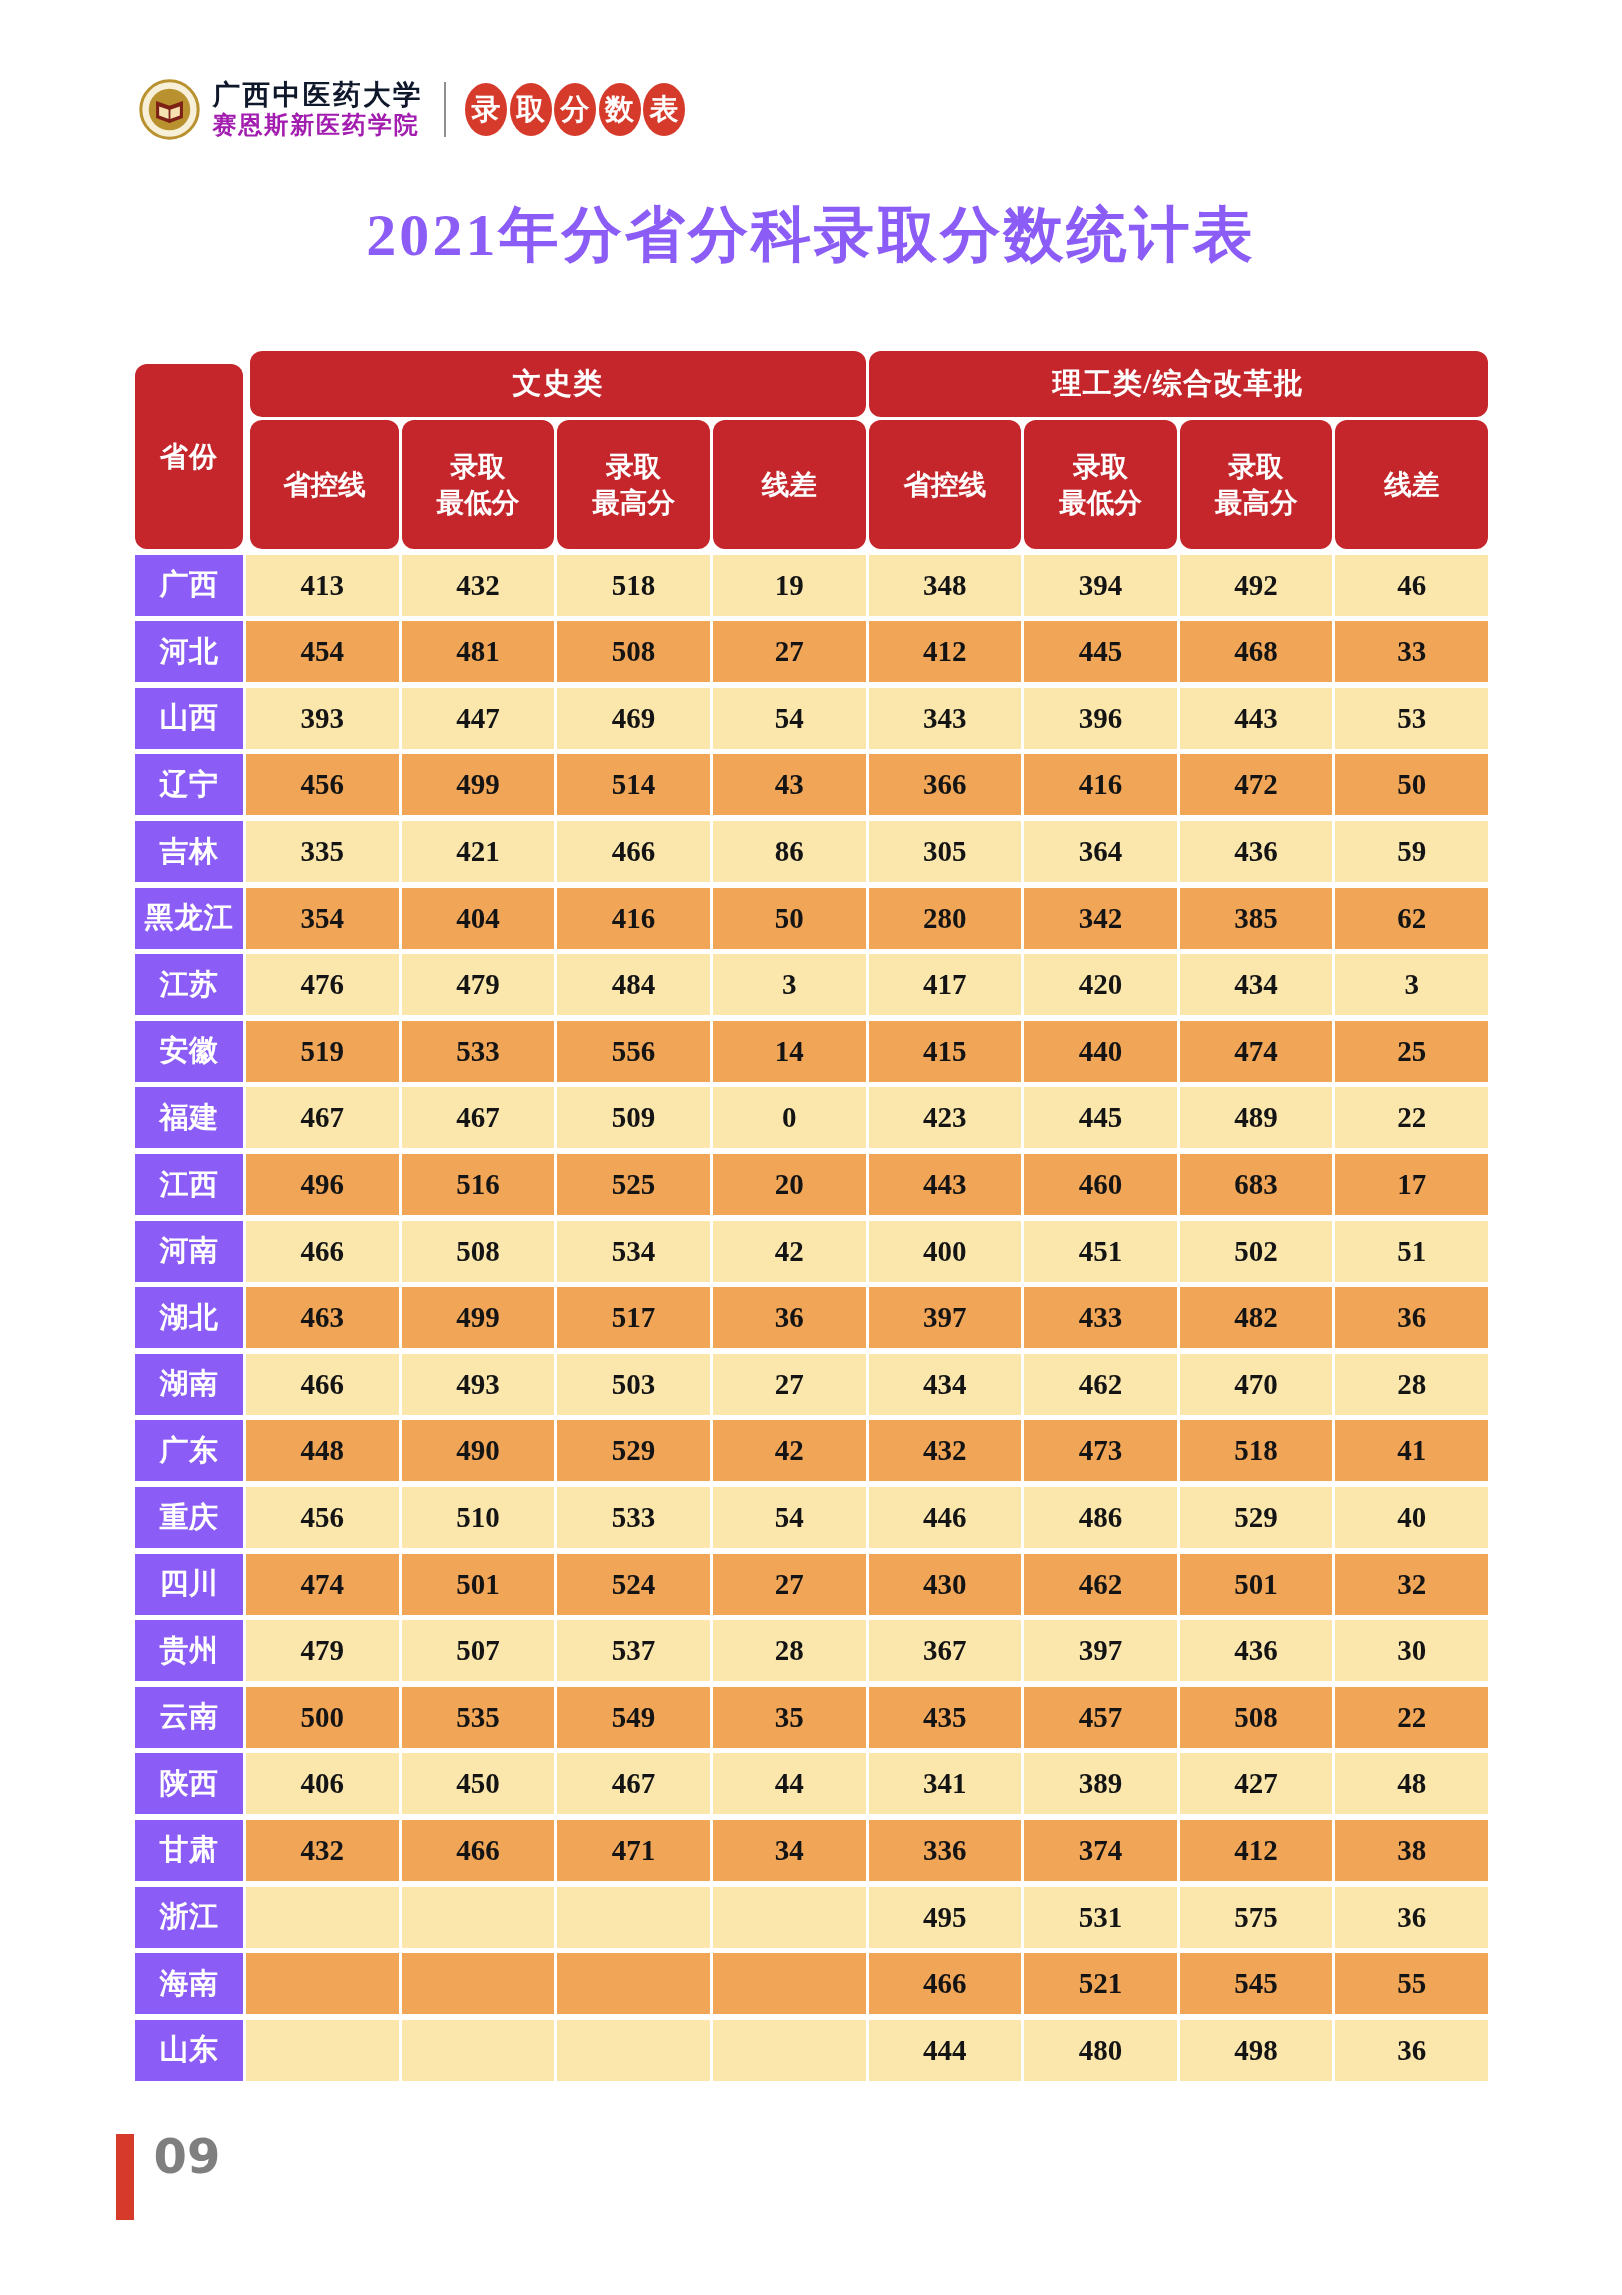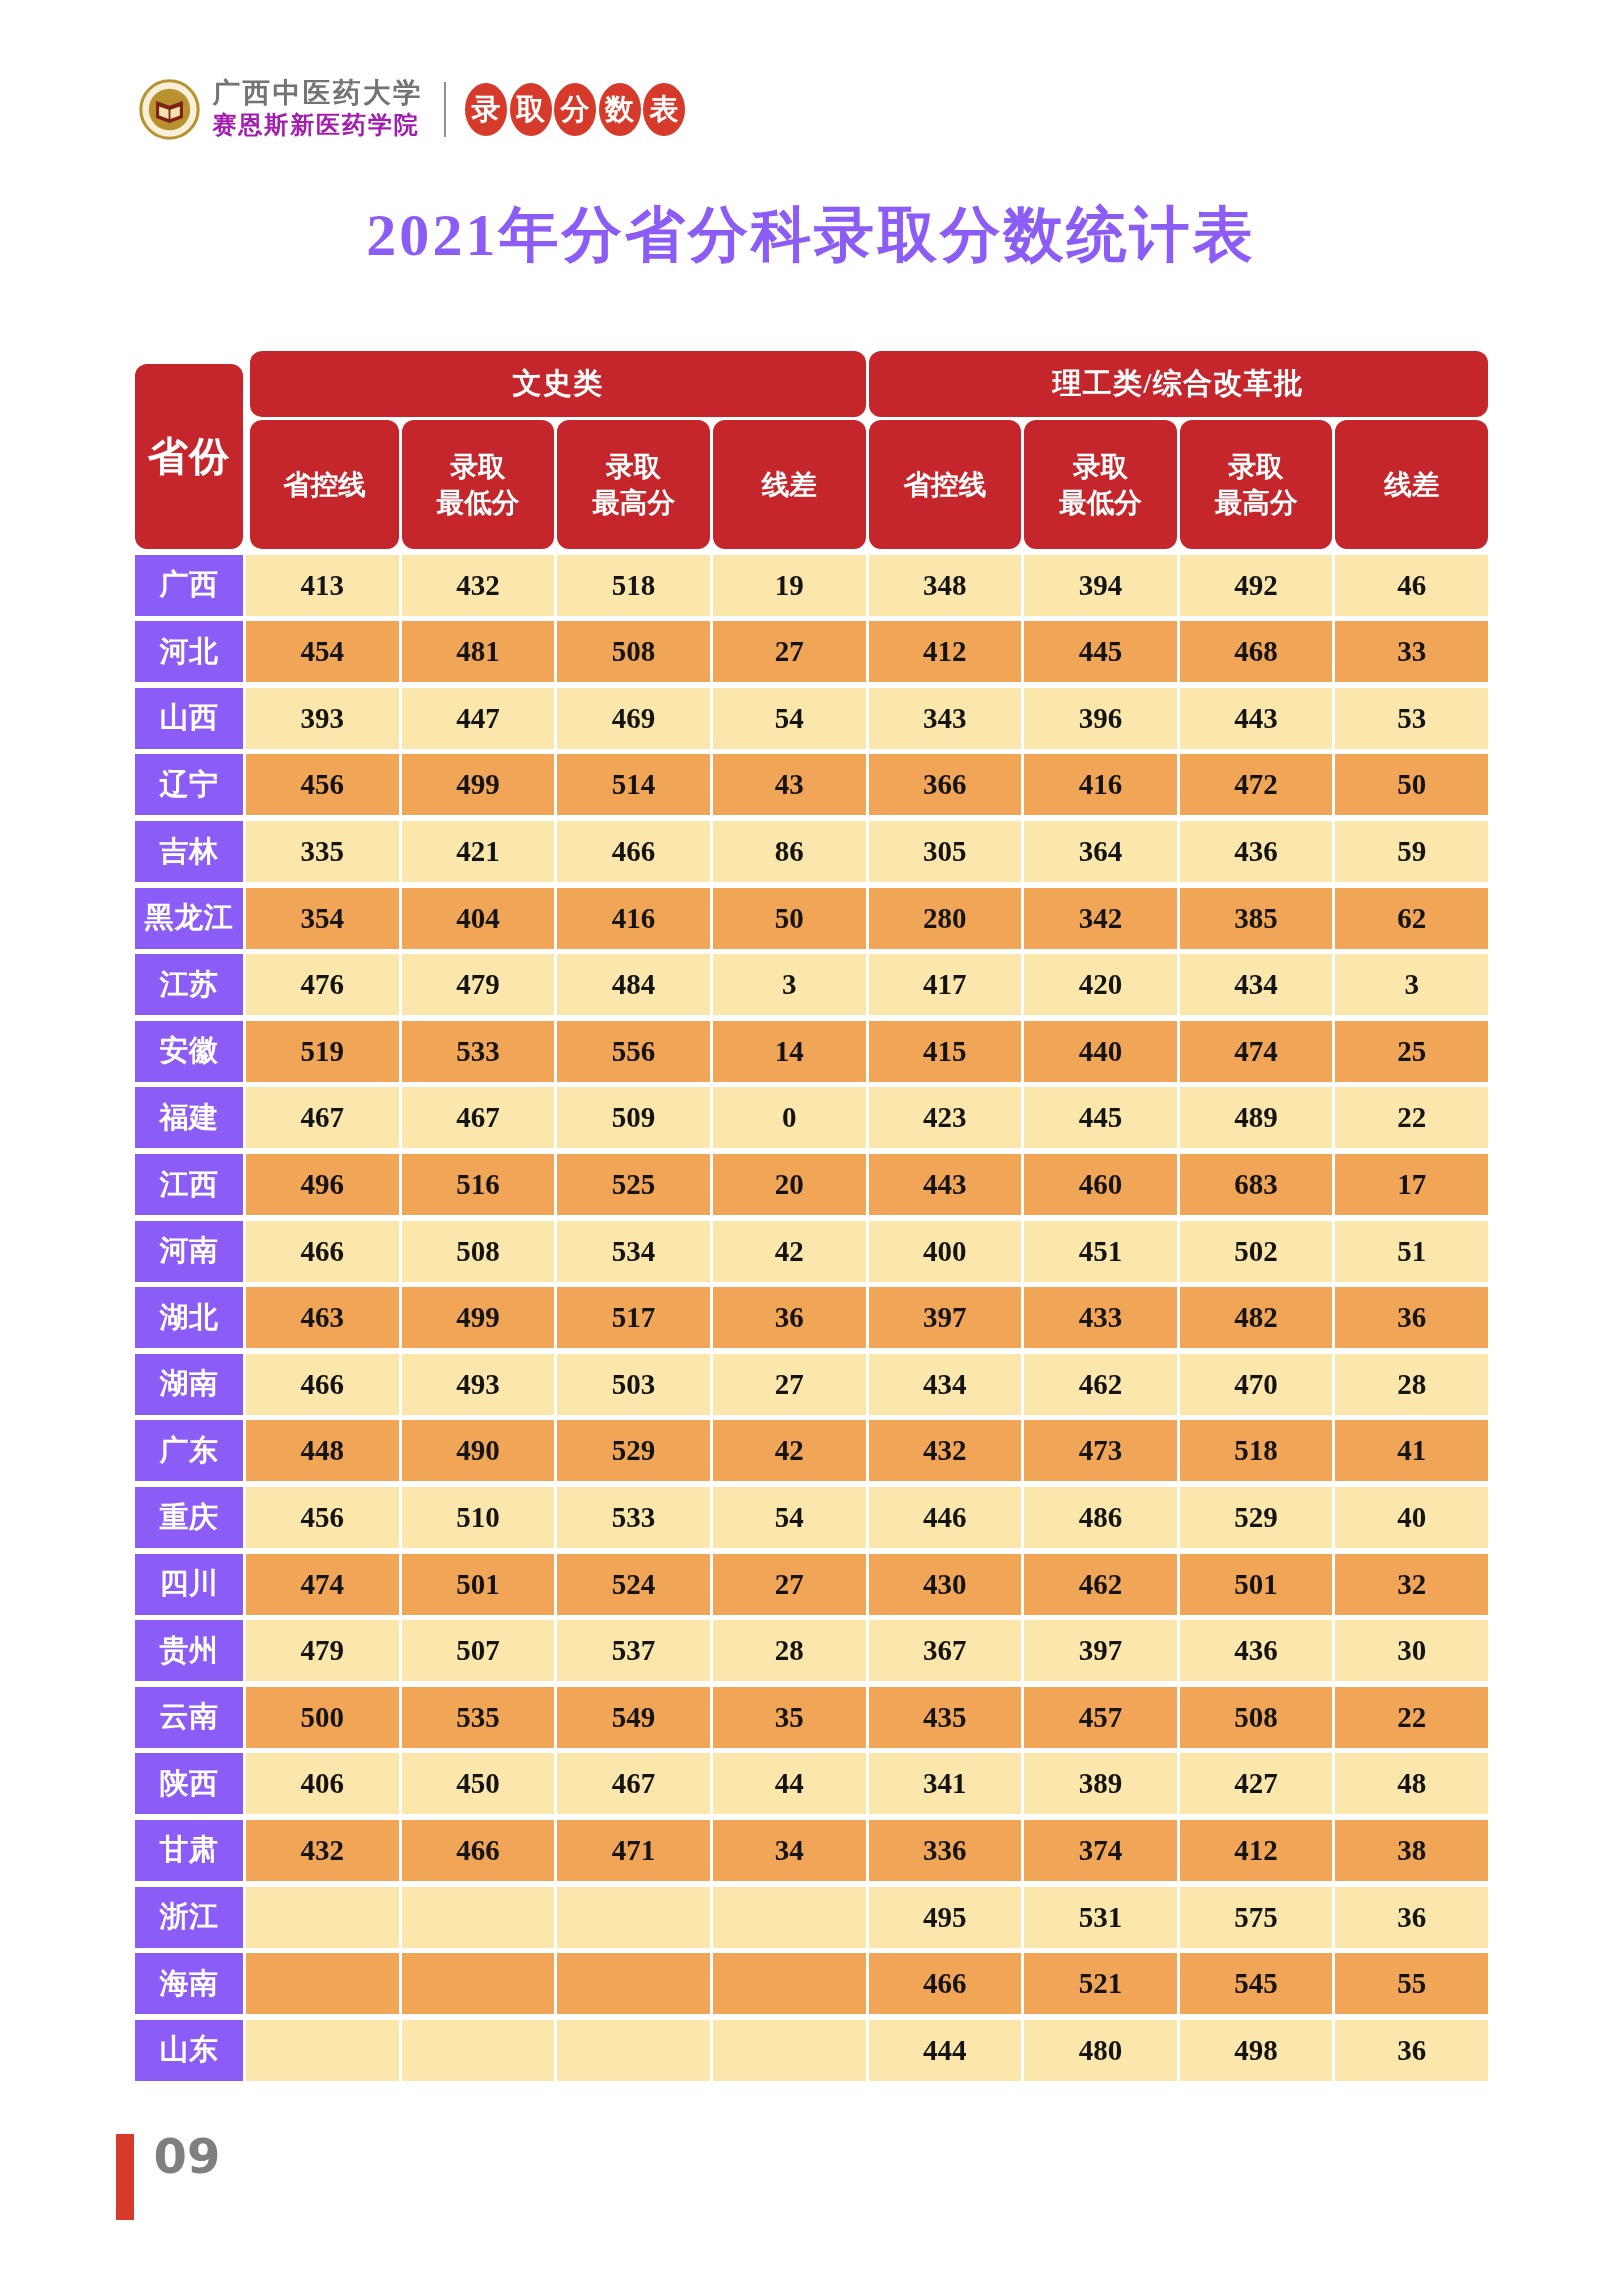--- a/index.html
+++ b/index.html
@@ -7,22 +7,22 @@
     width:1622px; height:2295px; position:relative;
     background:#ffffff;
     font-family:"Liberation Serif", serif;
   }
 
   
   .brand-bar { position:absolute; top:79px; left:139px; display:flex; align-items:center; }
   .logo { width:61px; height:61px; flex:0 0 auto; }
   .brand-text { margin-left:12.5px; }
   .brand-univ {
-    font-size:27.6px; font-weight:700; color:#737373; letter-spacing:2.5px;
-    font-family:Liberation Mono, monospace; line-height:1.15;
+    font-size:27.6px; font-weight:700; color:#0f172a; letter-spacing:2.5px;
+    font-family:Liberation Sans, sans-serif; line-height:1.15;
   }
   .brand-college {
     font-size:24px; font-weight:700; color:#a21caf; letter-spacing:1.9px;
     font-family:"DejaVu Sans", sans-serif; line-height:1.2;
   }
   .brand-divider { width:1.9px; height:55px; background:#8f8f8f; margin:0 19px 0 21px; }
   .badge { display:flex; gap:2.5px; align-items:center; }
   .badge-char {
     width:42px; height:53px; border-radius:50%;
     background:#d53a2b; color:#ffffff;
@@ -42,21 +42,21 @@
 
   .thead {
     display:grid;
     grid-template-columns:108px repeat(8, 1fr);
     grid-template-rows:66px 129px;
     column-gap:3.1px; row-gap:3.1px;
     margin-bottom:5.6px;
   }
   .cell { display:flex; align-items:center; justify-content:center; text-align:center;border-radius:12px; }
   .red  { background:#c5262c; color:#ffffff; }
-  .province-head { grid-row:1 / span 2; grid-column:1; font-size:40px; font-weight:700; letter-spacing:1.3px;margin-top:13px; }
+  .province-head { grid-row:1 / span 2; grid-column:1; font-size:28px; font-weight:700; letter-spacing:1.3px;margin-top:13px; }
   .group { font-size:29px; font-weight:700; letter-spacing:1.3px; }
   .group-a { grid-column:2 / span 4; grid-row:1; }
   .group-b { grid-column:6 / span 4; grid-row:1; }
   .sub { grid-row:2; font-size:27.6px; font-weight:700; white-space:pre-line; line-height:1.3; }
   .ml { margin-left:4.4px; }
 
   .trow {
     display:grid;
     grid-template-columns:108px repeat(8, 1fr);
     column-gap:3.1px; height:61px; margin-bottom:5.6px;

